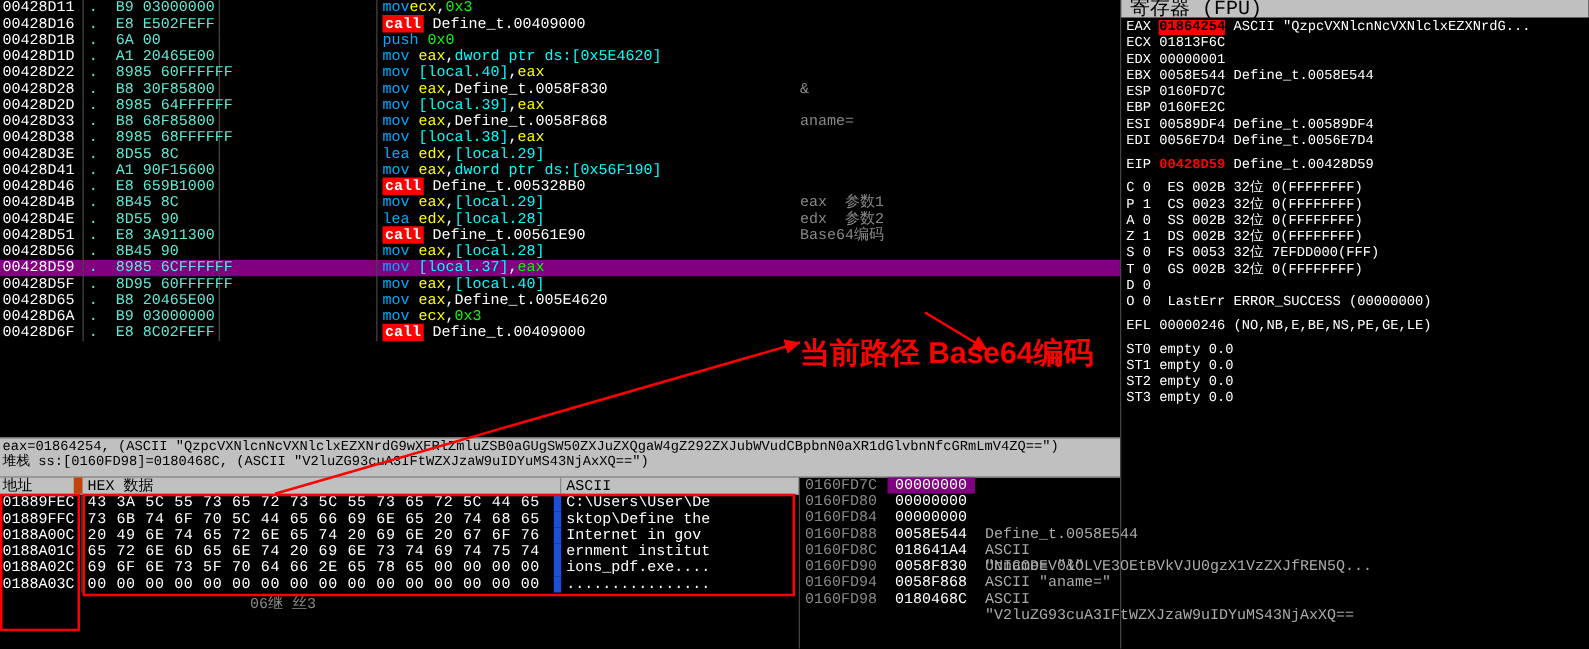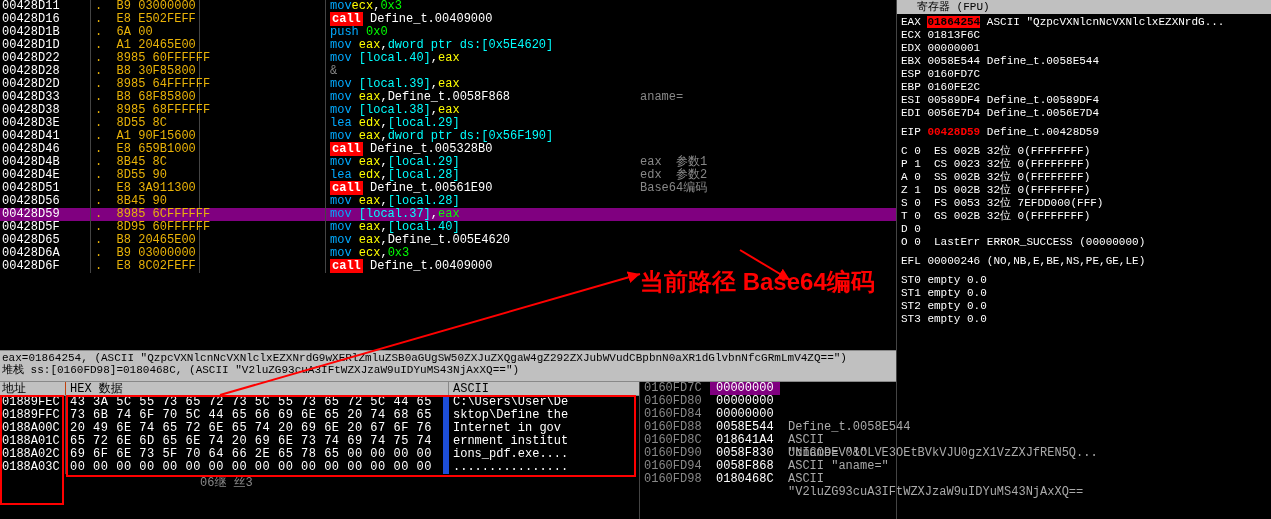--- a/index.html
+++ b/index.html
@@ -35,21 +35,21 @@
     position: relative;
   }
   .disasm-row {
     display: flex;
     height: 13px;
     line-height: 13px;
     white-space: pre;
   }
   .disasm-row.hl { background: #800080; }
   .addr { width: 66px; color: #fff; padding-left: 2px; }
-  .sep  { width: 110px; color: #eab308; border-left: 1px solid #444; border-right: 1px solid #444; padding-left: 4px; margin-left: 24px;}
+  .sep  { width: 110px; color: #5eead4; border-left: 1px solid #444; border-right: 1px solid #444; padding-left: 4px;}
   .bytes { width: 126px; color: #fff; border-right: 1px solid #444; padding-left: 4px;}
   .instr { flex: 1; padding-left: 4px; }
   .cmt   { width: 260px; color: #888; padding-left: 4px;}
   .kw-mov  { color: #00aaff; }
   .kw-call { color: #fff; background: #ff0000; font-weight: bold; padding: 0 2px; text-align: right;}
   .kw-push { color: #00aaff; }
   .kw-lea  { color: #00aaff; }
   .op-reg  { color: #ffff00; }
   .op-cyan { color: #00ffff; }
   .op-lime { color: #00ff00; }
@@ -77,21 +77,21 @@
     border-right: 1px solid #444;
   }
   .hexhdr {
     display: flex;
     background: #c0c0c0;
     color: #000;
     height: 14px;
     line-height: 14px;
     border-bottom: 1px solid #888;
   }
-  .hexhdr .hcol1 { width: 66px; padding-left: 2px; border-right: 1px solid #c2410c;}
+  .hexhdr .hcol1 { width: 66px; padding-left: 2px; border-right: 7px solid #c2410c;}
   .hexhdr .hcol2 { flex: 1; padding-left: 4px; border-right: 1px solid #888;}
   .hexhdr .hcol3 { width: 190px; padding-left: 4px;}
   .hexrow {
     display: flex;
     height: 13px;
     line-height: 13px;
   }
   .hexrow .haddr  { width: 66px; color: #fff; padding-left: 2px; border-right: 1px solid #444;}
   .hexrow .hbytes { flex: 1; color: #fff; padding-left: 4px; border-right: 6px solid #1d4ed8; letter-spacing: 0.5px;}
   .hexrow .hascii { width: 190px; color: #fff; padding-left: 4px; }
@@ -101,22 +101,22 @@
   }
   .stackrow { display: flex; height: 13px; line-height: 13px; }
   .stackrow .saddr { width: 70px; color: #888; padding-left: 4px;}
   .stackrow .sval  { width: 70px; color: #fff; background: #000; padding-left: 6px;}
   .stackrow.hl .sval { background: #800080; }
   .stackrow .scmt  { flex: 1; color: #aaa; padding-left: 8px;}
   
   .reg-title {
     background: #c0c0c0;
     color: #000;
-    font-size: 11px;
-    padding: 0 20px;
+    font-size: 16px;
+    padding: 0 7px;
     height: 14px;
     line-height: 14px;
   }
   .regs {
     padding: 2px 4px;
     line-height: 13px;
     white-space: pre;
     font-size: 11px;
   }
   .reg-name { color: #fff; }
@@ -150,21 +150,21 @@
 
 <div class="main-grid">
   <div class="left-col">
 
     <div class="disasm" id="disasm">
         <div class="disasm-row"><span class="addr">00428D11</span><span class="sep">.  B9 03000000</span><span class="bytes"></span><span class="instr"><span class="kw-mov">mov</span><span class="op-reg">ecx</span><span class="op-white">,</span><span class="op-lime">0x3</span></span><span class="cmt"></span></div>
         <div class="disasm-row"><span class="addr">00428D16</span><span class="sep">.  E8 E502FEFF</span><span class="bytes"></span><span class="instr"><span class="kw-call">call</span><span class="op-white"> Define_t.00409000</span></span><span class="cmt"></span></div>
         <div class="disasm-row"><span class="addr">00428D1B</span><span class="sep">.  6A 00</span><span class="bytes"></span><span class="instr"><span class="kw-push">push</span><span class="op-lime"> 0x0</span></span><span class="cmt"></span></div>
         <div class="disasm-row"><span class="addr">00428D1D</span><span class="sep">.  A1 20465E00</span><span class="bytes"></span><span class="instr"><span class="kw-mov">mov</span><span class="op-reg"> eax</span><span class="op-white">,</span><span class="op-cyan">dword ptr ds:[0x5E4620]</span></span><span class="cmt"></span></div>
         <div class="disasm-row"><span class="addr">00428D22</span><span class="sep">.  8985 60FFFFFF</span><span class="bytes"></span><span class="instr"><span class="kw-mov">mov</span><span class="op-cyan"> [local.40]</span><span class="op-white">,</span><span class="op-reg">eax</span></span><span class="cmt"></span></div>
-        <div class="disasm-row"><span class="addr">00428D28</span><span class="sep">.  B8 30F85800</span><span class="bytes"></span><span class="cmt">&amp;</span></div>
+        <div class="disasm-row"><span class="addr">00428D28</span><span class="sep">.  B8 30F85800</span><span class="bytes"></span><span class="instr"><span class="kw-mov">mov</span><span class="op-reg"> eax</span><span class="op-white">,</span><span class="op-white">Define_t.0058F830</span></span><span class="cmt">&amp;</span></div>
         <div class="disasm-row"><span class="addr">00428D2D</span><span class="sep">.  8985 64FFFFFF</span><span class="bytes"></span><span class="instr"><span class="kw-mov">mov</span><span class="op-cyan"> [local.39]</span><span class="op-white">,</span><span class="op-reg">eax</span></span><span class="cmt"></span></div>
         <div class="disasm-row"><span class="addr">00428D33</span><span class="sep">.  B8 68F85800</span><span class="bytes"></span><span class="instr"><span class="kw-mov">mov</span><span class="op-reg"> eax</span><span class="op-white">,</span><span class="op-white">Define_t.0058F868</span></span><span class="cmt">aname=</span></div>
         <div class="disasm-row"><span class="addr">00428D38</span><span class="sep">.  8985 68FFFFFF</span><span class="bytes"></span><span class="instr"><span class="kw-mov">mov</span><span class="op-cyan"> [local.38]</span><span class="op-white">,</span><span class="op-reg">eax</span></span><span class="cmt"></span></div>
         <div class="disasm-row"><span class="addr">00428D3E</span><span class="sep">.  8D55 8C</span><span class="bytes"></span><span class="instr"><span class="kw-lea">lea</span><span class="op-reg"> edx</span><span class="op-white">,</span><span class="op-cyan">[local.29]</span></span><span class="cmt"></span></div>
         <div class="disasm-row"><span class="addr">00428D41</span><span class="sep">.  A1 90F15600</span><span class="bytes"></span><span class="instr"><span class="kw-mov">mov</span><span class="op-reg"> eax</span><span class="op-white">,</span><span class="op-cyan">dword ptr ds:[0x56F190]</span></span><span class="cmt"></span></div>
         <div class="disasm-row"><span class="addr">00428D46</span><span class="sep">.  E8 659B1000</span><span class="bytes"></span><span class="instr"><span class="kw-call">call</span><span class="op-white"> Define_t.005328B0</span></span><span class="cmt"></span></div>
         <div class="disasm-row"><span class="addr">00428D4B</span><span class="sep">.  8B45 8C</span><span class="bytes"></span><span class="instr"><span class="kw-mov">mov</span><span class="op-reg"> eax</span><span class="op-white">,</span><span class="op-cyan">[local.29]</span></span><span class="cmt">eax  参数1</span></div>
         <div class="disasm-row"><span class="addr">00428D4E</span><span class="sep">.  8D55 90</span><span class="bytes"></span><span class="instr"><span class="kw-lea">lea</span><span class="op-reg"> edx</span><span class="op-white">,</span><span class="op-cyan">[local.28]</span></span><span class="cmt">edx  参数2</span></div>
         <div class="disasm-row"><span class="addr">00428D51</span><span class="sep">.  E8 3A911300</span><span class="bytes"></span><span class="instr"><span class="kw-call">call</span><span class="op-white"> Define_t.00561E90</span></span><span class="cmt">Base64编码</span></div>
         <div class="disasm-row"><span class="addr">00428D56</span><span class="sep">.  8B45 90</span><span class="bytes"></span><span class="instr"><span class="kw-mov">mov</span><span class="op-reg"> eax</span><span class="op-white">,</span><span class="op-cyan">[local.28]</span></span><span class="cmt"></span></div>

